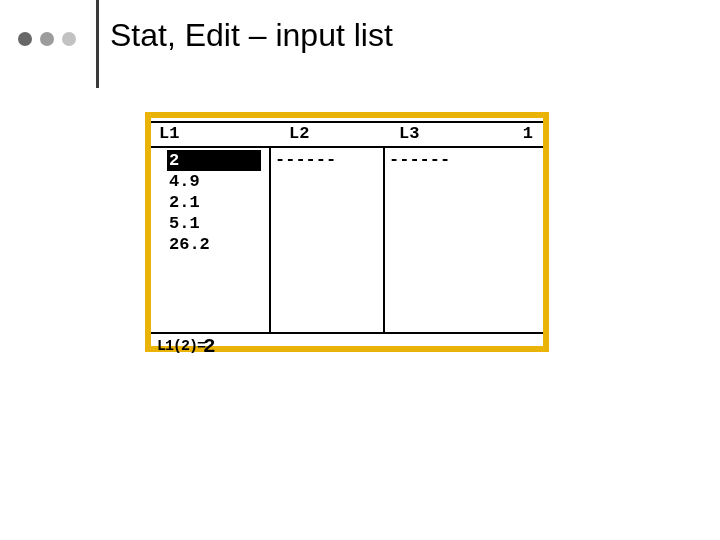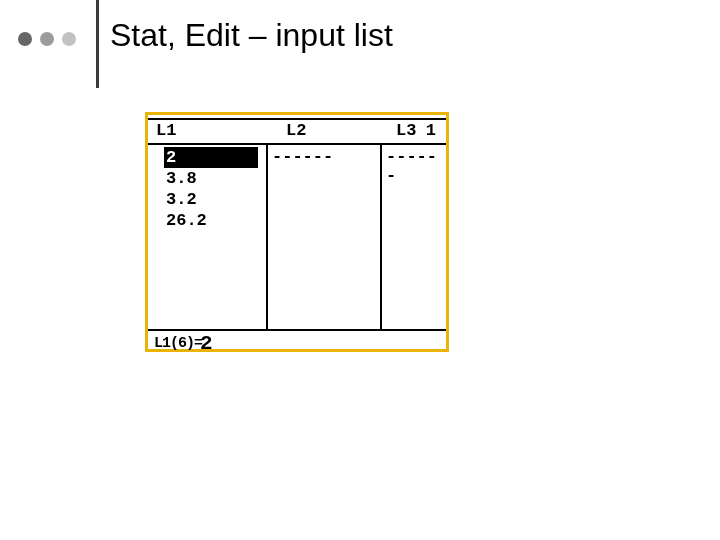--- a/index.html
+++ b/index.html
@@ -38,24 +38,24 @@
       left: 110px;
       top: 17px;
       font-size: 32px;
       color: #000;
       font-weight: 400;
     }
     .screen {
       position: absolute;
       left: 145px;
       top: 112px;
-      width: 304px;
+      width: 404px;
       height: 240px;
       background: #ffffff;
-      border: 3px solid #eab308;
+      border: 6px solid #eab308;
     }
     .toprule {
       position: absolute;
       left: 0;
       top: 3px;
       width: 100%;
       height: 2px;
       background: #000;
     }
     .header-row {
@@ -179,25 +179,26 @@
     <span class="h h-l2">L2</span>
     <span class="h h-l3">L3</span>
     <span class="h h-num">1</span>
   </div>
   <div class="headrule"></div>
   <div class="col-v1"></div>
   <div class="col-v2"></div>
 
   <div class="l1-col">
     <span class="cell sel">2</span>
-    <span class="cell">3.8</span>
-    <span class="cell">3.2</span>
+    <span class="cell">4.9</span>
+    <span class="cell">2.1</span>
+    <span class="cell">5.1</span>
     <span class="cell">26.2</span>
   </div>
 
   <div class="dashes d-l2">------</div>
   <div class="dashes d-l3">------</div>
 
   <div class="botrule"></div>
   <div class="status">
-    <span class="eq">L1(6)=</span><span class="big">2</span>
+    <span class="eq">L1(2)=</span><span class="big">2</span>
   </div>
 </div>
 
 </body></html>

